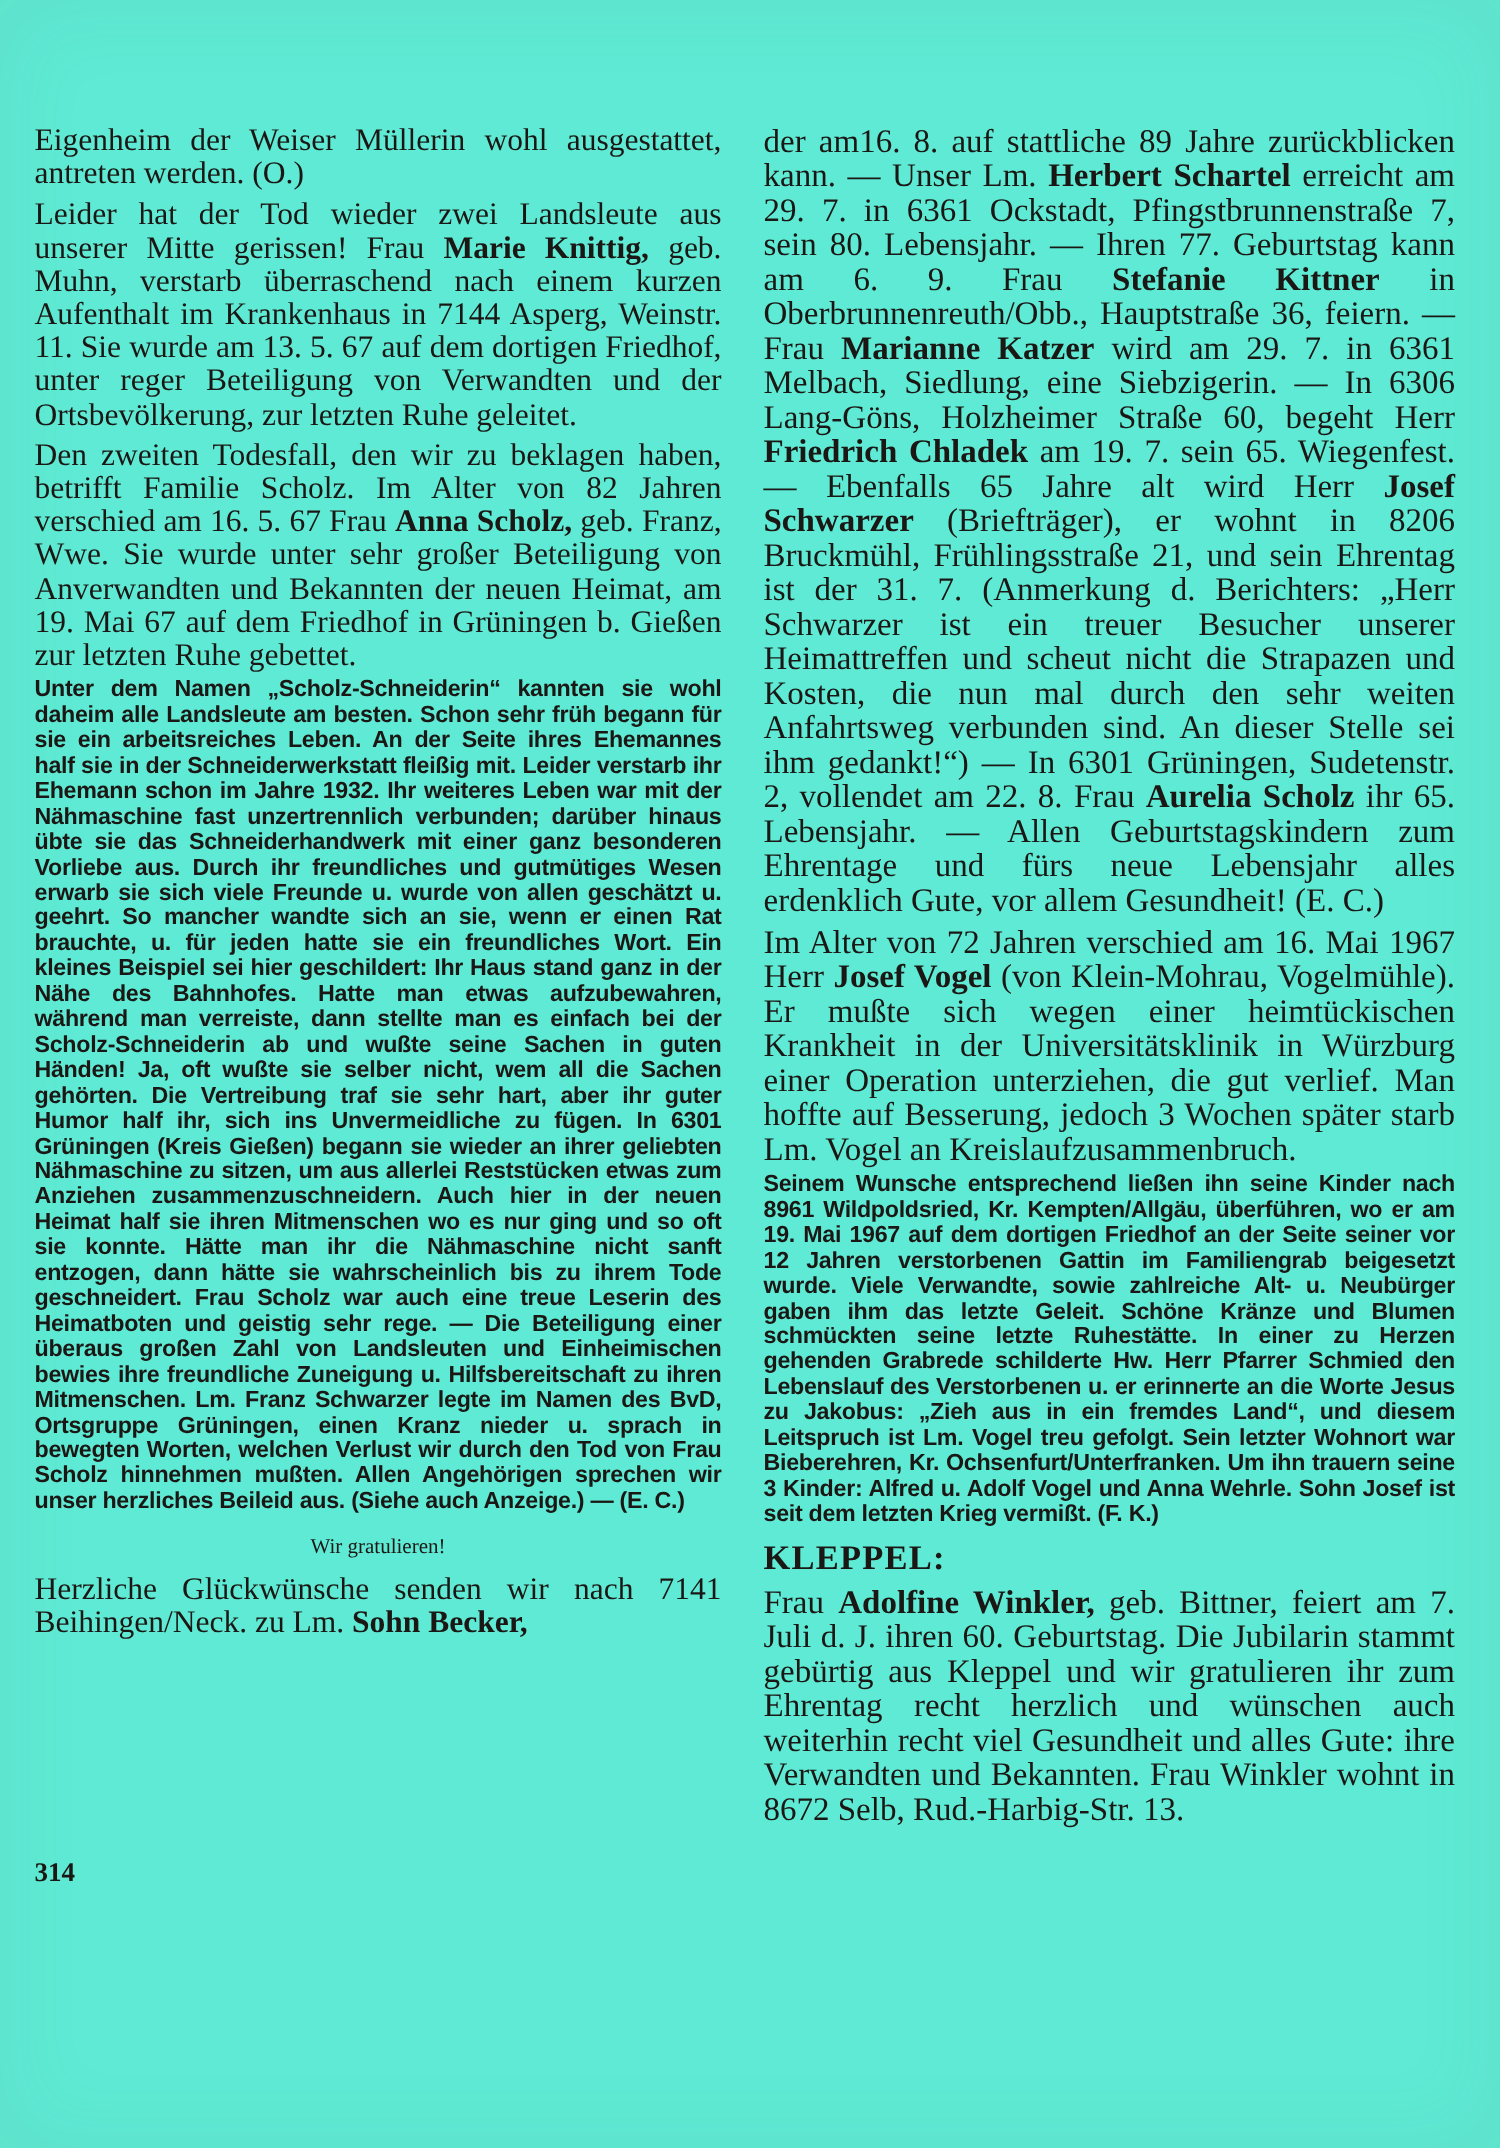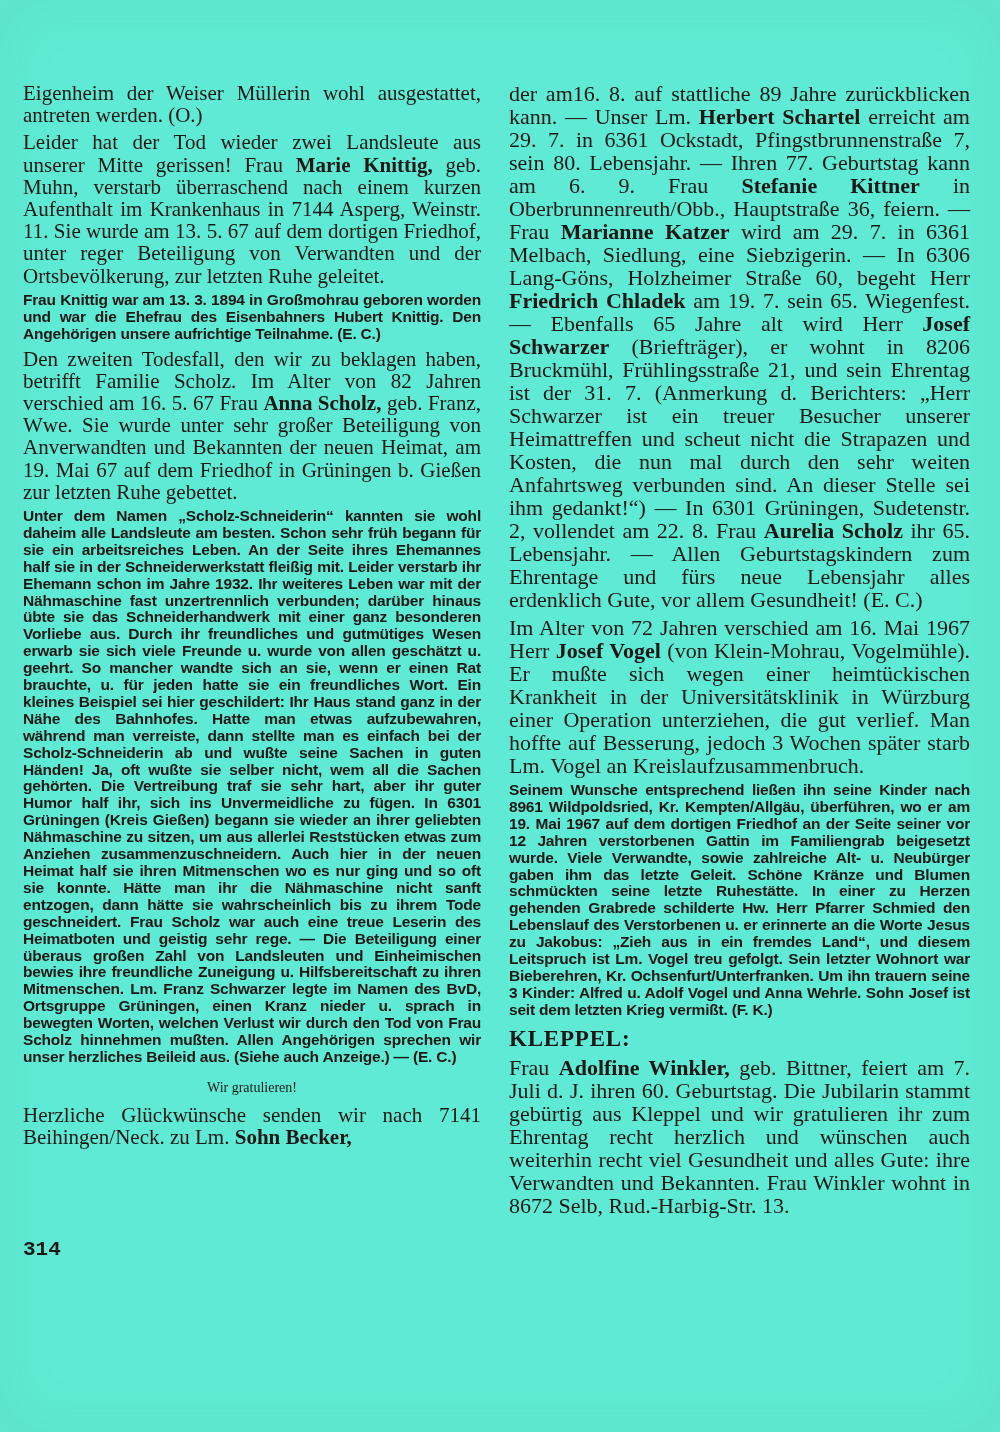--- a/index.html
+++ b/index.html
@@ -58,35 +58,34 @@
   h2.subheading {
     font-family: "Liberation Serif", serif;
     font-size: 14px;
     line-height: 25px;
     font-weight: 400;
     margin: 9px 0 4px 0;
     text-align: center;
   }
   .bold { font-weight: 700; }
   .page-number {
-    font-family: Liberation Mono, monospace;
-    font-size: 21px;
+    font-family: Liberation Serif, serif;
+    font-size: 18px;
     font-weight: 700;
     margin-top: 16px;
   }
 </style>
 </head>
 <body>
 
 <div class="page">
   <div class="cols">
     <div class="col col-left">
         <p class="body"><span>Eigenheim der Weiser Müllerin wohl ausgestattet, antreten werden. (O.)</span></p>
         <p class="body"><span>Leider hat der Tod wieder zwei Landsleute aus unserer Mitte gerissen! Frau </span><span class="bold">Marie Knittig,</span><span> geb. Muhn, verstarb überraschend nach einem kurzen Aufenthalt im Krankenhaus in 7144 Asperg, Weinstr. 11. Sie wurde am 13. 5. 67 auf dem dortigen Friedhof, unter reger Beteiligung von Verwandten und der Ortsbevölkerung, zur letzten Ruhe geleitet.</span></p>
-        <p class="small"><span>Frau Knittig war am 13. 3. 1894 in Großmohrau geboren worden und war die Ehefrau des Eisenbahners Hubert Knittig. Den Angehörigen unsere aufrichtige Teilnahme. (E. C.)</span></p>
         <p class="body"><span>Den zweiten Todesfall, den wir zu beklagen haben, betrifft Familie Scholz. Im Alter von 82 Jahren verschied am 16. 5. 67 Frau </span><span class="bold">Anna Scholz,</span><span> geb. Franz, Wwe. Sie wurde unter sehr großer Beteiligung von Anverwandten und Bekannten der neuen Heimat, am 19. Mai 67 auf dem Friedhof in Grüningen b. Gießen zur letzten Ruhe gebettet.</span></p>
         <p class="small"><span>Unter dem Namen „Scholz-Schneiderin“ kannten sie wohl daheim alle Landsleute am besten. Schon sehr früh begann für sie ein arbeitsreiches Leben. An der Seite ihres Ehemannes half sie in der Schneiderwerkstatt fleißig mit. Leider verstarb ihr Ehemann schon im Jahre 1932. Ihr weiteres Leben war mit der Nähmaschine fast unzertrennlich verbunden; darüber hinaus übte sie das Schneiderhandwerk mit einer ganz besonderen Vorliebe aus. Durch ihr freundliches und gutmütiges Wesen erwarb sie sich viele Freunde u. wurde von allen geschätzt u. geehrt. So mancher wandte sich an sie, wenn er einen Rat brauchte, u. für jeden hatte sie ein freundliches Wort. Ein kleines Beispiel sei hier geschildert: Ihr Haus stand ganz in der Nähe des Bahnhofes. Hatte man etwas aufzubewahren, während man verreiste, dann stellte man es einfach bei der Scholz-Schneiderin ab und wußte seine Sachen in guten Händen! Ja, oft wußte sie selber nicht, wem all die Sachen gehörten. Die Vertreibung traf sie sehr hart, aber ihr guter Humor half ihr, sich ins Unvermeidliche zu fügen. In 6301 Grüningen (Kreis Gießen) begann sie wieder an ihrer geliebten Nähmaschine zu sitzen, um aus allerlei Reststücken etwas zum Anziehen zusammenzuschneidern. Auch hier in der neuen Heimat half sie ihren Mitmenschen wo es nur ging und so oft sie konnte. Hätte man ihr die Nähmaschine nicht sanft entzogen, dann hätte sie wahrscheinlich bis zu ihrem Tode geschneidert. Frau Scholz war auch eine treue Leserin des Heimatboten und geistig sehr rege. — Die Beteiligung einer überaus großen Zahl von Landsleuten und Einheimischen bewies ihre freundliche Zuneigung u. Hilfsbereitschaft zu ihren Mitmenschen. Lm. Franz Schwarzer legte im Namen des BvD, Ortsgruppe Grüningen, einen Kranz nieder u. sprach in bewegten Worten, welchen Verlust wir durch den Tod von Frau Scholz hinnehmen mußten. Allen Angehörigen sprechen wir unser herzliches Beileid aus. (Siehe auch Anzeige.) — (E. C.)</span></p>
         <h2 class="subheading"><span>Wir gratulieren!</span></h2>
         <p class="body"><span>Herzliche Glückwünsche senden wir nach 7141 Beihingen/Neck. zu Lm. </span><span class="bold">Sohn Becker,</span></p>
       </div>
     <div class="col col-right">
         <p class="body"><span>der am16. 8. auf stattliche 89 Jahre zurückblicken kann. — Unser Lm. </span><span class="bold">Herbert Schartel</span><span> erreicht am 29. 7. in 6361 Ockstadt, Pfingstbrunnenstraße 7, sein 80. Lebensjahr. — Ihren 77. Geburtstag kann am 6. 9. Frau </span><span class="bold">Stefanie Kittner</span><span> in Oberbrunnenreuth/Obb., Hauptstraße 36, feiern. — Frau </span><span class="bold">Marianne Katzer</span><span> wird am 29. 7. in 6361 Melbach, Siedlung, eine Siebzigerin. — In 6306 Lang-Göns, Holzheimer Straße 60, begeht Herr </span><span class="bold">Friedrich Chladek</span><span> am 19. 7. sein 65. Wiegenfest. — Ebenfalls 65 Jahre alt wird Herr </span><span class="bold">Josef Schwarzer</span><span> (Briefträger), er wohnt in 8206 Bruckmühl, Frühlingsstraße 21, und sein Ehrentag ist der 31. 7. (Anmerkung d. Berichters: „Herr Schwarzer ist ein treuer Besucher unserer Heimattreffen und scheut nicht die Strapazen und Kosten, die nun mal durch den sehr weiten Anfahrtsweg verbunden sind. An dieser Stelle sei ihm gedankt!“) — In 6301 Grüningen, Sudetenstr. 2, vollendet am 22. 8. Frau </span><span class="bold">Aurelia Scholz</span><span> ihr 65. Lebensjahr. — Allen Geburtstagskindern zum Ehrentage und fürs neue Lebensjahr alles erdenklich Gute, vor allem Gesundheit! (E. C.)</span></p>
         <p class="body"><span>Im Alter von 72 Jahren verschied am 16. Mai 1967 Herr </span><span class="bold">Josef Vogel</span><span> (von Klein-Mohrau, Vogelmühle). Er mußte sich wegen einer heimtückischen Krankheit in der Universitätsklinik in Würzburg einer Operation unterziehen, die gut verlief. Man hoffte auf Besserung, jedoch 3 Wochen später starb Lm. Vogel an Kreislaufzusammenbruch.</span></p>
         <p class="small"><span>Seinem Wunsche entsprechend ließen ihn seine Kinder nach 8961 Wildpoldsried, Kr. Kempten/Allgäu, überführen, wo er am 19. Mai 1967 auf dem dortigen Friedhof an der Seite seiner vor 12 Jahren verstorbenen Gattin im Familiengrab beigesetzt wurde. Viele Verwandte, sowie zahlreiche Alt- u. Neubürger gaben ihm das letzte Geleit. Schöne Kränze und Blumen schmückten seine letzte Ruhestätte. In einer zu Herzen gehenden Grabrede schilderte Hw. Herr Pfarrer Schmied den Lebenslauf des Verstorbenen u. er erinnerte an die Worte Jesus zu Jakobus: „Zieh aus in ein fremdes Land“, und diesem Leitspruch ist Lm. Vogel treu gefolgt. Sein letzter Wohnort war Bieberehren, Kr. Ochsenfurt/Unterfranken. Um ihn trauern seine 3 Kinder: Alfred u. Adolf Vogel und Anna Wehrle. Sohn Josef ist seit dem letzten Krieg vermißt. (F. K.)</span></p>
         <h2 class="heading"><span>KLEPPEL:</span></h2>

